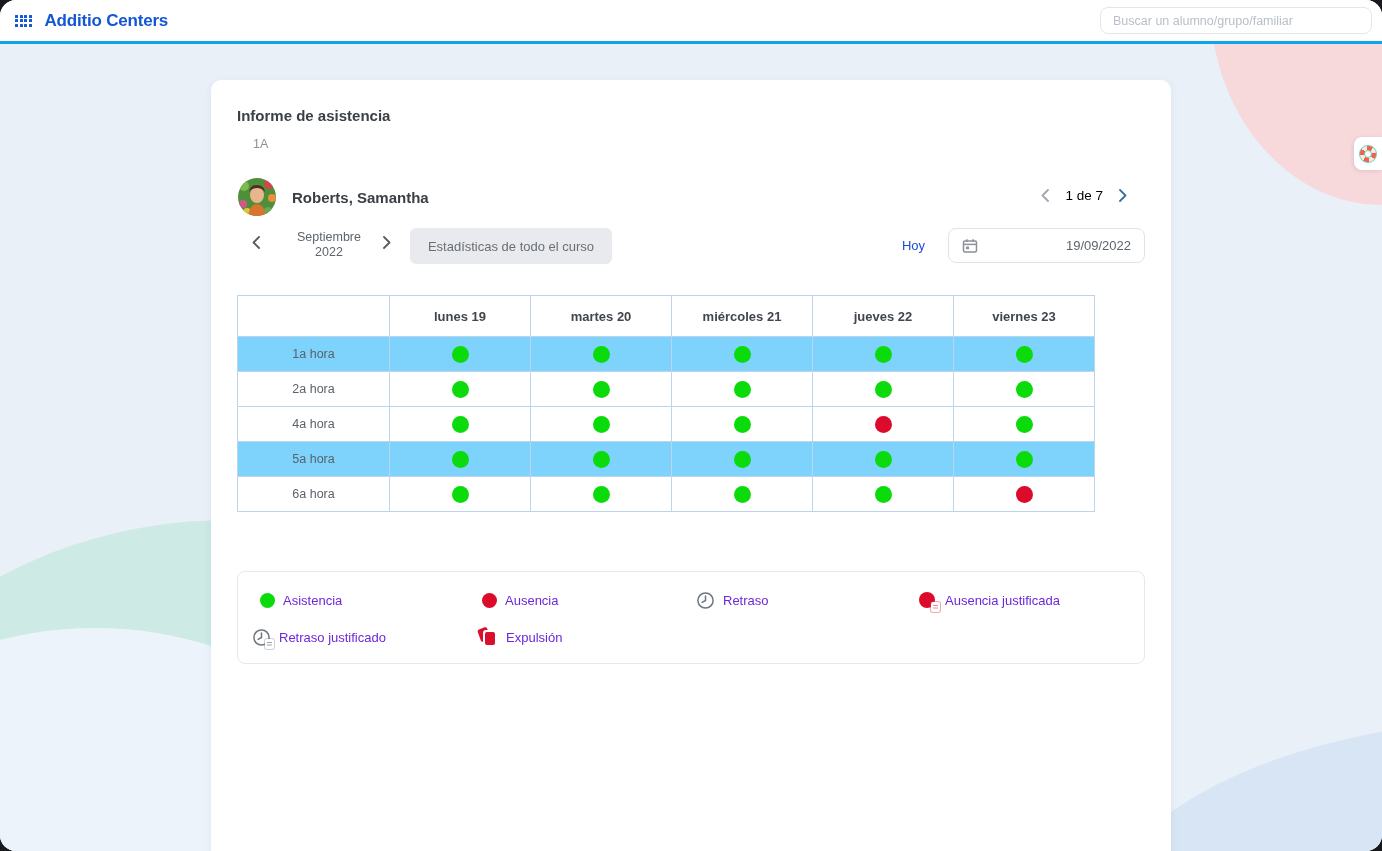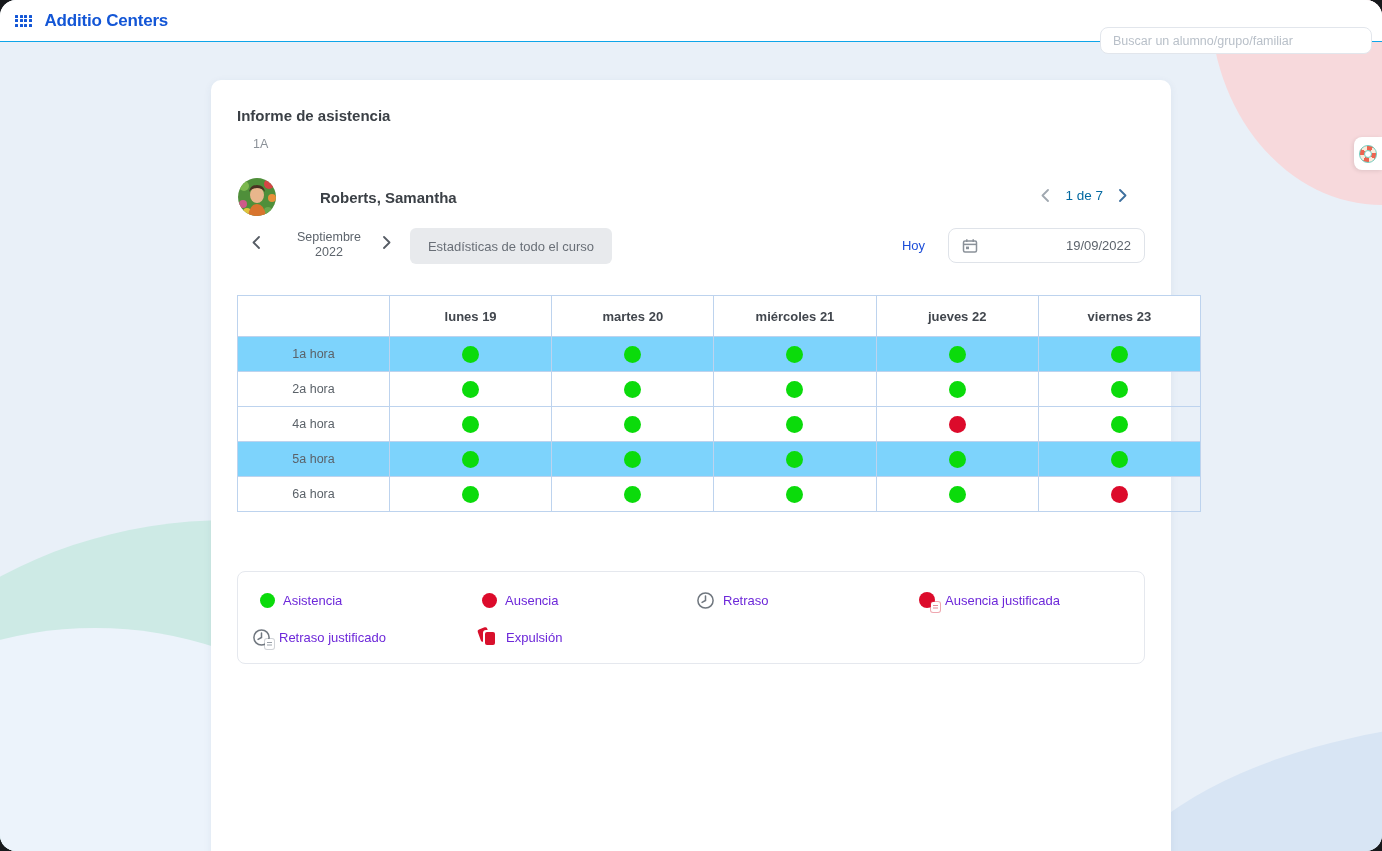--- a/index.html
+++ b/index.html
@@ -6,51 +6,51 @@
   .screen{position:relative;width:1382px;height:851px;background:#e9f0f8;border-radius:16px;overflow:hidden;margin:0 auto;}
 
   
   .blob{position:absolute;z-index:0;}
   .blob-teal{left:-180px;top:520px;width:820px;height:660px;border-radius:50%;background:#cdeae5;}
   .blob-corner{left:-230px;top:628px;width:650px;height:540px;border-radius:50%;background:#ecf3fb;}
   .blob-pink{left:1210px;top:-205px;width:344px;height:410px;border-radius:50%;background:#f7d9dc;}
   .blob-bottomright{left:1080px;top:720px;width:880px;height:470px;border-radius:50%;background:#d8e5f4;}
 
   
-  .topbar{position:absolute;z-index:6;top:0;left:0;right:0;height:41px;background:#fff;border-bottom:1px solid #0ea5e9;display:flex;align-items:center;}
+  .topbar{position:absolute;z-index:6;top:0;left:0;right:0;height:41px;background:#fff;border-bottom:3px solid #0ea5e9;display:flex;align-items:center;}
   .grid-icon{display:grid;grid-template-columns:repeat(4,3px);grid-auto-rows:3px;gap:1.5px;margin-left:15px;}
   .grid-icon i{background:#1356d6;border-radius:0.5px;}
   .brand{margin-left:13px;font-size:17px;font-weight:700;color:#1356d6;letter-spacing:-0.2px;}
-  .search{position:absolute;right:10px;top:7px;width:272px;height:27px;border:1px solid #e2e6ec;border-radius:8px;background:#fff;box-sizing:border-box;padding:0 12px;font-size:12.5px;color:#5b626a;font-family:"Liberation Sans",sans-serif;margin-top:20px;}
+  .search{position:absolute;right:10px;top:7px;width:272px;height:27px;border:1px solid #e2e6ec;border-radius:8px;background:#fff;box-sizing:border-box;padding:0 12px;font-size:12.5px;color:#5b626a;font-family:"Liberation Sans",sans-serif;}
   .search::placeholder{color:#b9c0c9;}
 
   
   .card{position:absolute;z-index:2;left:211px;top:80px;width:960px;height:820px;background:#fff;border-radius:10px;box-shadow:0 2px 8px rgba(40,70,110,0.07);}
 
   .report-title{position:absolute;left:26px;top:27px;font-size:15px;font-weight:700;color:#3b4046;}
   .report-group{position:absolute;left:42px;top:57px;font-size:12.5px;color:#8b9198;}
 
   .avatar{position:absolute;left:27px;top:98px;width:38px;height:38px;border-radius:50%;overflow:hidden;}
-  .student-name{position:absolute;left:81px;top:109px;font-size:15px;font-weight:700;color:#3b4046;margin-left:28px;}
+  .student-name{position:absolute;left:81px;top:109px;font-size:15px;font-weight:700;color:#3b4046;}
 
   .pager{position:absolute;right:44px;top:108px;display:flex;align-items:center;gap:16px;}
-  .pager-text{font-size:13.5px;color:#0369a1;text-align:center;}
+  .pager-text{font-size:13.5px;color:#000000;text-align:center;}
   .chev{display:flex;align-items:center;justify-content:center;cursor:pointer;}
 
   
   .chev-month-prev{position:absolute;left:41px;top:156px;}
   .month-block{position:absolute;left:68px;top:150px;width:100px;text-align:center;font-size:12.5px;color:#5d646c;line-height:15px;}
   .chev-month-next{position:absolute;left:172px;top:156px;}
   .stats-btn{position:absolute;left:199px;top:148px;width:202px;height:36px;background:#e8eaed;border:none;border-radius:6px;font-size:13px;color:#696f77;font-family:"Liberation Sans",sans-serif;cursor:pointer;}
   .today-label{position:absolute;right:246px;top:158px;font-size:13px;color:#1d4ed8;}
   .datepicker{position:absolute;left:737px;top:148px;width:197px;height:35px;box-sizing:border-box;border:1px solid #dfe3e9;border-radius:8px;display:flex;align-items:center;justify-content:space-between;padding:0 13px;background:#fff;cursor:pointer;}
   .date-value{font-size:13px;color:#5d646c;}
 
   
-  .att-table{position:absolute;left:26px;top:215px;width:964px;border-collapse:collapse;table-layout:fixed;}
+  .att-table{position:absolute;left:26px;top:215px;width:858px;border-collapse:collapse;table-layout:fixed;}
   .att-table th,.att-table td{border:1px solid #bdd3ee;text-align:center;padding:0;}
   .att-table col.c0{width:152px;}
   .att-table th{height:40px;font-size:13px;font-weight:700;color:#41464d;background:#fff;}
   .att-table td{height:34px;}
   .att-table tr.stripe td{background:#7dd3fc;}
   .row-label{font-size:12.5px;color:#5b6269;}
   .dot{display:inline-block;width:17px;height:17px;border-radius:50%;vertical-align:middle;}
 
   
   .legend{position:absolute;left:26px;top:491px;width:908px;height:93px;box-sizing:border-box;border:1px solid #e5e8ee;border-radius:8px;background:#fff;}

